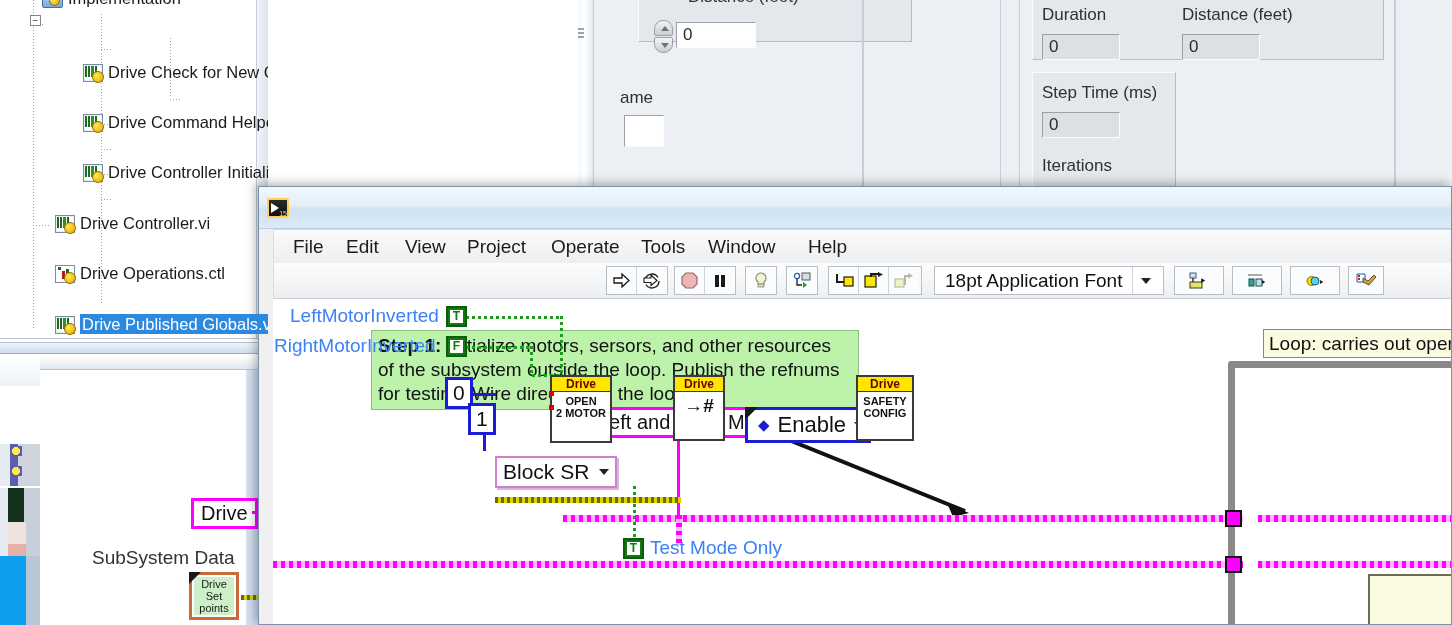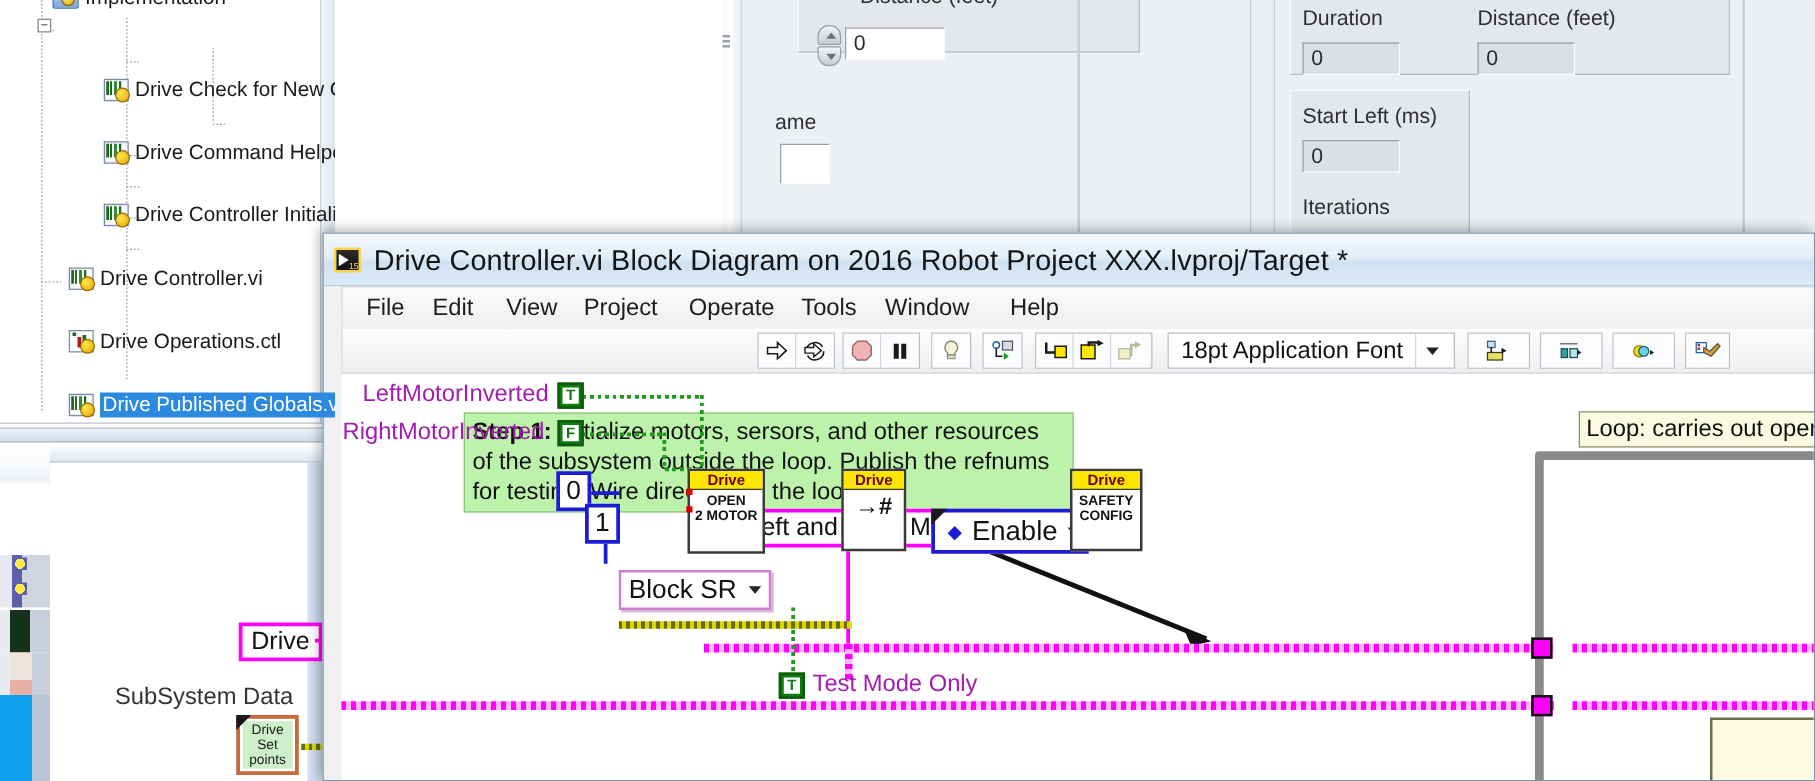--- a/index.html
+++ b/index.html
@@ -217,21 +217,21 @@
     position:absolute; background:#fbfbe2; border:1px solid #8a8a6a;
     font-size:19px; line-height:23px; color:#111; padding:2px 5px; white-space:nowrap;
   }
   .term-bool {
     position:absolute; width:21px; height:21px; background:#0f7a0f;
     border:2px solid #0b5c0b; color:#ffffff; font-size:14px; font-weight:bold;
     line-height:17px; text-align:center; font-family:"Liberation Sans",sans-serif;
   }
   .term-bool span { display:block; background:#ffffff; color:#0f7a0f; width:13px; height:13px;
      margin:2px auto 0; line-height:13px; font-size:12px; }
-  .lab-right { position:absolute; font-size:19px; color:#a21caf; white-space:nowrap; }
+  .lab-right { position:absolute; font-size:19px; color:#3b82f6; white-space:nowrap; }
 
   .const-blue {
     position:absolute; background:#ffffff; border:3px solid #1c1cd6;
     font-size:21px; color:#111; line-height:24px; padding:1px 5px; text-align:left;
   }
   .enum-blue {
     position:absolute; background:#ffffff; border:3px solid #1c1cd6;
     font-size:22px; color:#111; padding:1px 4px 1px 10px; display:flex; align-items:center; gap:8px;
   }
   .enum-blue:before{
@@ -366,21 +366,21 @@
       <div class="fp-div" style="left:406px; top:0; width:1px; height:197px;"></div>
       <div class="fp-div" style="left:425px; top:0; width:1px; height:197px;"></div>
 
       <div class="fp-card" style="left:438px; top:-14px; width:352px; height:84px;"></div>
       <div class="fp-label" style="left:448px; top:15px;">Duration</div>
       <div class="fp-num" style="left:448px; top:44px; width:78px;">0</div>
       <div class="fp-label" style="left:588px; top:15px;">Distance (feet)</div>
       <div class="fp-num" style="left:588px; top:44px; width:78px;">0</div>
 
       <div class="fp-card" style="left:438px; top:82px; width:144px; height:115px;"></div>
-      <div class="fp-label" style="left:448px; top:93px;">Start Left (ms)</div>
+      <div class="fp-label" style="left:448px; top:93px;">Step Time (ms)</div>
       <div class="fp-num" style="left:448px; top:122px; width:78px;">0</div>
       <div class="fp-label" style="left:448px; top:166px;text-align:right;">Iterations</div>
 
       <div class="fp-div" style="left:800px; top:0; width:2px; height:197px;"></div>
     </div>
   </div>
 
   <div id="bg-bd">
     <div id="bg-bd-titlebar"></div>
     <div id="bg-bd-leftcol">
@@ -403,21 +403,20 @@
       <span>Drive Set points</span>
     </div>
     <div class="wire wire-olive" style="left:241px; top:239px; width:32px; height:5px;"></div>
     <div class="wire wire-pink-solid" style="left:252px; top:155px; width:22px; height:3px;"></div>
   </div>
 
   <div id="bd-window">
 
     <div id="bd-titlebar">
       <div class="lv-ico"></div>
-      <div id="bd-title-text">Drive Controller.vi Block Diagram on 2016 Robot Project XXX.lvproj/Target *</div>
     </div>
 
     <div id="bd-menubar">
       <div class="menu-item" style="left:19px;">File</div>
       <div class="menu-item" style="left:72px;">Edit</div>
       <div class="menu-item" style="left:131px;">View</div>
       <div class="menu-item" style="left:193px;">Project</div>
       <div class="menu-item" style="left:277px;">Operate</div>
       <div class="menu-item" style="left:367px;">Tools</div>
       <div class="menu-item" style="left:434px;">Window</div>

